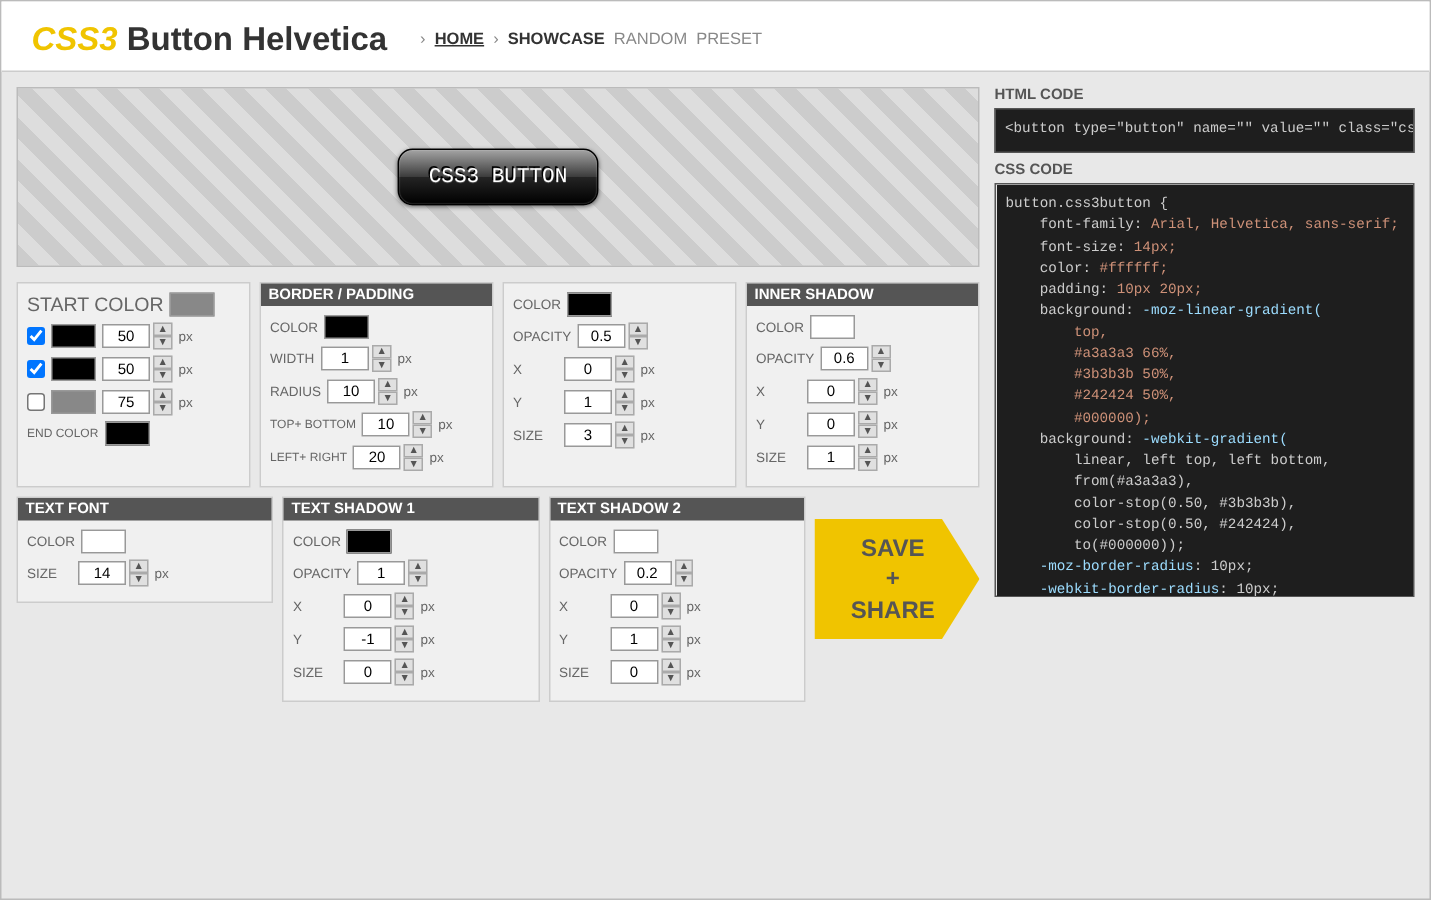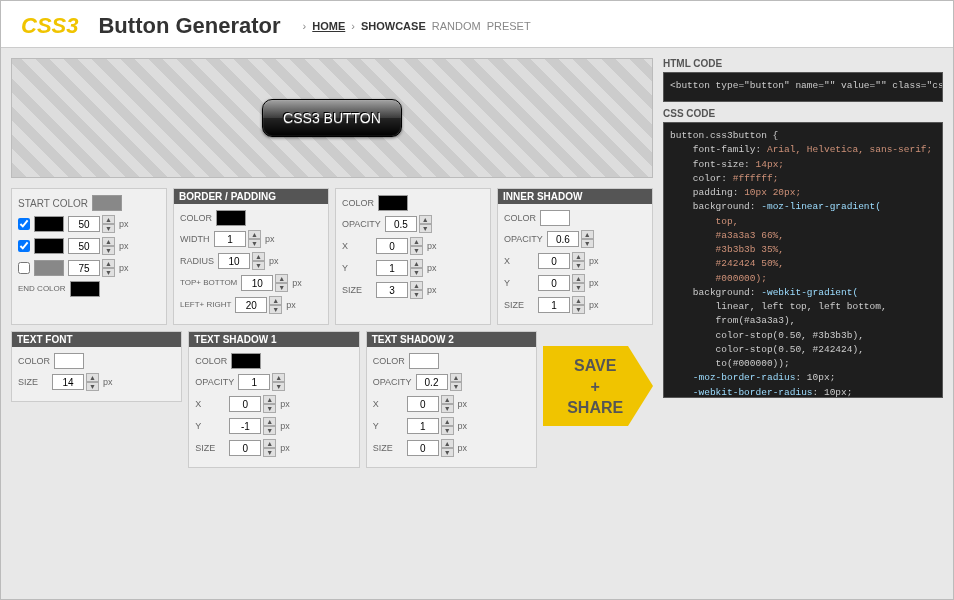--- a/index.html
+++ b/index.html
@@ -21,21 +21,21 @@
       background: #fff;
       padding: 12px 20px 8px 20px;
       border-bottom: 1px solid #ccc;
       display: flex;
       align-items: center;
       gap: 12px;
     }
     .logo {
       display: flex;
       align-items: baseline;
-      gap: 20px;
+      gap: 6px;
     }
     .logo-css3 {
       font-size: 22px;
       font-weight: bold;
       color: #f0c400;
       font-style: italic;
     }
     .logo-text {
       font-size: 22px;
       font-weight: bold;
@@ -87,21 +87,21 @@
       display: flex;
       align-items: center;
       justify-content: center;
       margin-bottom: 10px;
       border: 1px solid #bbb;
     }
     .css3-button {
       background: linear-gradient(to bottom, #a3a3a3 0%, #3b3b3b 50%, #242424 50%, #000000 100%);
       color: #ffffff;
       font-size: 14px;
-      font-family: Liberation Sans, sans-serif;
+      font-family: Liberation Mono, monospace;
       padding: 10px 20px;
       border-radius: 10px;
       border: 1px solid #000;
       cursor: pointer;
       box-shadow: 0px 1px 3px rgba(0,0,0,0.5), inset 0px 0px 1px rgba(255,255,255,0.6);
       text-shadow: -1px -1px 0px rgba(0,0,0,1), 0px 1px 0px rgba(255,255,255,0.2);
     }
     
     .controls-grid {
       display: grid;
@@ -218,21 +218,21 @@
     }
   </style>
 </head>
 <body>
 
 <div class="page-wrapper">
 
   <div class="header">
     <div class="logo">
       <span class="logo-css3">CSS3</span>
-      <span class="logo-text">Button Generator</span>
+      <span class="logo-text">Button Helvetica</span>
     </div>
     <nav class="nav">
       <span>›</span>
       <span class="nav-home">HOME</span>
       <span>›</span>
       <span class="nav-showcase">SHOWCASE</span>
       <span class="nav-random">RANDOM</span>
       <span class="nav-preset">PRESET</span>
     </nav>
   </div>
@@ -242,21 +242,21 @@
     <div class="left-panel">
 
       <div class="preview-area">
         <button class="css3-button">CSS3 BUTTON</button>
       </div>
 
       <div class="controls-grid">
 
         <div class="control-section">
           <div class="control-row">
-            <span class="control-label" style="font-size:10px;min-width:38px;line-height:1.1">START COLOR</span>
+            <span class="control-label" style="font-size:13px;min-width:38px;line-height:1.1">START COLOR</span>
             <div class="color-box color-box-gray"></div>
           </div>
           <div class="control-row">
             <input type="checkbox" class="checkbox" checked="" style="">
             <div class="color-box color-box-black"></div>
             <input type="text" class="number-input" value="50" style="">
             <div class="spin-btn">
                 <span>▲</span>
                 <span>▼</span>
               </div>
@@ -552,21 +552,21 @@
         <div class="code-title">CSS CODE</div>
         <div class="code-box css-code-box">
           <pre style="font-family:'Courier New',monospace;font-size:9.5px;color:#ccc;line-height:1.5;white-space:pre-wrap;">button.css3button {
     font-family: <span style="color:#ce9178">Arial, Helvetica, sans-serif;</span>
     font-size: <span style="color:#ce9178">14px;</span>
     color: <span style="color:#ce9178">#ffffff;</span>
     padding: <span style="color:#ce9178">10px 20px;</span>
     background: <span style="color:#9cdcfe">-moz-linear-gradient(</span>
         <span style="color:#ce9178">top,</span>
         <span style="color:#ce9178">#a3a3a3 66%,</span>
-        <span style="color:#ce9178">#3b3b3b 35%,</span>
+        <span style="color:#ce9178">#3b3b3b 50%,</span>
         <span style="color:#ce9178">#242424 50%,</span>
         <span style="color:#ce9178">#000000);</span>
     background: <span style="color:#9cdcfe">-webkit-gradient(</span>
         linear, left top, left bottom,
         from(#a3a3a3),
         color-stop(0.50, #3b3b3b),
         color-stop(0.50, #242424),
         to(#000000));
     <span style="color:#9cdcfe">-moz-border-radius</span>: 10px;
     <span style="color:#9cdcfe">-webkit-border-radius</span>: 10px;

